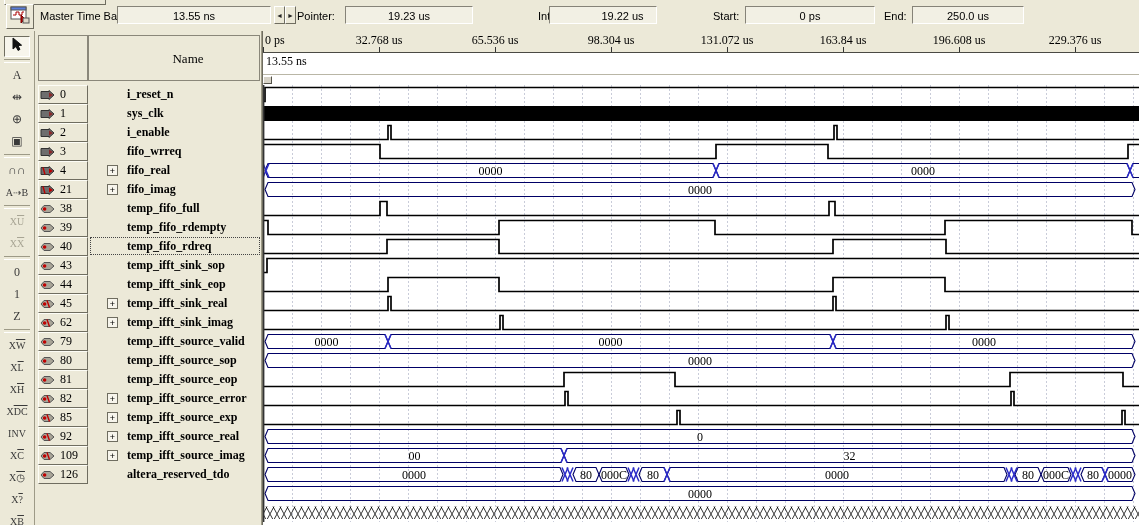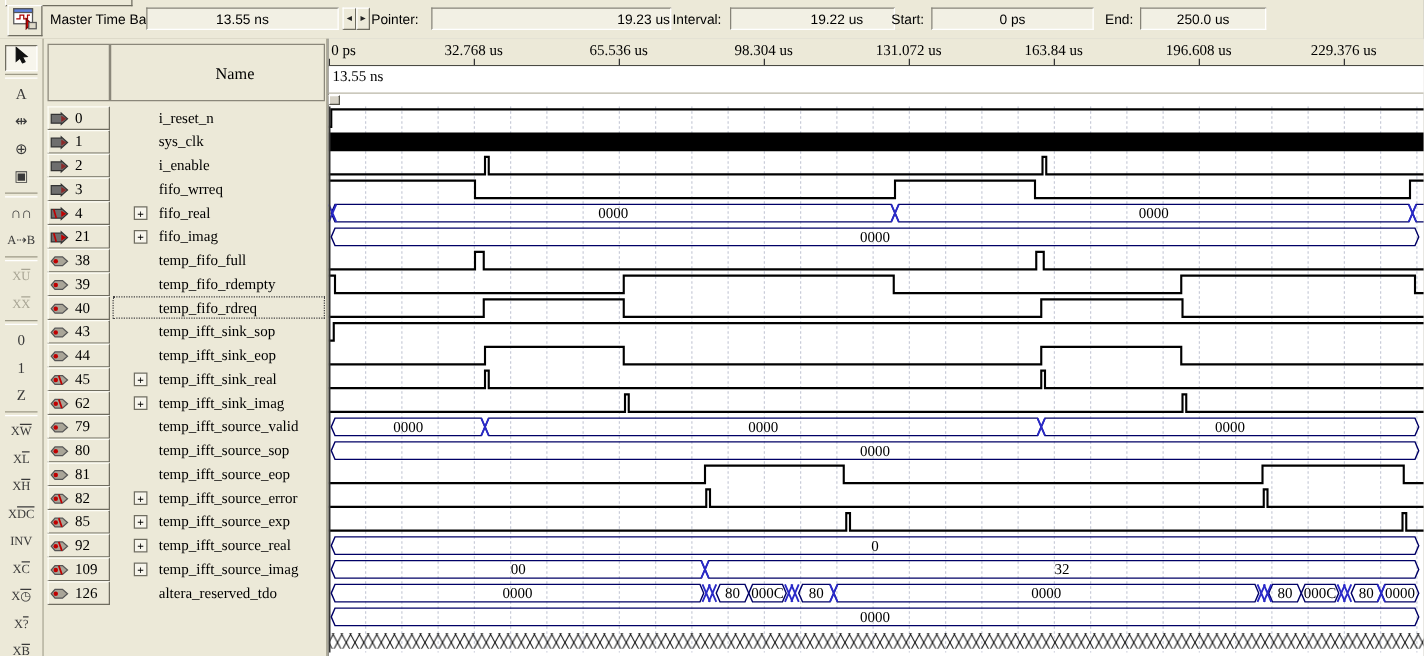--- a/index.html
+++ b/index.html
@@ -42,21 +42,21 @@
   .srow{position:relative;height:19px;}
   .num-btn{position:absolute;left:3px;top:0;width:50px;height:19px;background:#ece9d8;
         border:1px solid;border-color:#fdfdf6 #6f6d60 #6f6d60 #fdfdf6;box-sizing:border-box;
         font-family:"Liberation Serif",serif;font-size:12px;text-align:left;padding:0;cursor:pointer;}
   .num-btn svg{position:absolute;left:1px;top:3px;}
   .num-btn .nb{position:absolute;left:21px;top:1px;}
   .expand{position:absolute;left:72px;top:4px;width:11px;height:11px;box-sizing:border-box;
         border:1px solid #6f6d60;background:#f7f5ec;font-size:9px;line-height:8px;text-align:center;
         font-family:"Liberation Sans",sans-serif;cursor:pointer;padding:0;}
   .sname{position:absolute;left:92px;top:2px;font-family:"Liberation Serif",serif;font-size:12px;
-        white-space:nowrap;cursor:default;}
+        white-space:nowrap;cursor:default;font-weight:bold;}
   .selbox{position:absolute;left:55px;top:0;width:170px;height:18px;border:1px dotted #444;box-sizing:border-box;}
   
   #wavepanel{position:absolute;left:262px;top:31px;width:877px;height:494px;background:#fff;
         border-left:1px solid #6f6d60;box-sizing:content-box;}
   #axis{position:absolute;left:0;top:0;width:877px;height:22px;background:#ece9d8;
         border-bottom:1px solid #4a4a44;box-sizing:border-box;}
   #masterbar{position:absolute;left:0;top:22px;width:877px;height:22px;background:#fff;
         border-bottom:1px solid #b9b6a6;box-sizing:border-box;
         font-family:"Liberation Serif",serif;font-size:12px;}
   #masterbar span{position:absolute;left:3px;top:1px;}
@@ -79,27 +79,27 @@
         <path d="M11 9 l6 6 h-4 l-2 2 z" fill="#c00" stroke="#700"></path>
         <rect x="13" y="12" width="6" height="5" fill="#ded9c9" stroke="#555"></rect>
       </svg>
     </button>
     <div id="tb-fields">
         <span class="tb-label" style="left: 40px;">Master Time Bar:</span>
         <div class="tb-field" style="left: 117px; width: 154px;">13.55 ns</div>
         <button class="spin" style="left: 274px;">◄</button>
         <button class="spin" style="left: 285px;">►</button>
         <span class="tb-label" style="left: 297px;">Pointer:</span>
-        <div class="tb-field" style="left: 345px; width: 192px; text-align: right;">19.23 us</div>
+        <div class="tb-field" style="left: 345px; width: 128px;">19.23 us</div>
         <span class="tb-label" style="left: 531px; margin-left: 7px;">Interval:</span>
-        <div class="tb-field" style="left: 584px; width: 132px; padding-left: 39px;">19.22 us</div>
+        <div class="tb-field" style="left: 549px; width: 108px; padding-left: 39px;">19.22 us</div>
         <span class="tb-label" style="left: 713px;">Start:</span>
         <div class="tb-field" style="left: 745px; width: 130px;">0 ps</div>
         <span class="tb-label" style="left: 884px;">End:</span>
-        <div class="tb-field" style="left: 912px; width: 101px;">250.0 us</div>
+        <div class="tb-field" style="left: 912px; width: 112px;">250.0 us</div>
       </div>
   </div>
 
   <div id="lefttoolbar">
       <button class="tool sel"><svg width="12" height="14" viewBox="0 0 12 14">
           <path d="M2 1 L2 12 L5 9.4 L7 13.4 L9 12.4 L7 8.6 L10.6 8.2 Z" fill="#111" stroke="#111"></path>
         </svg></button>
       <div class="tsep"></div>
       <button class="tool">A</button>
       <button class="tool">⇹</button>

